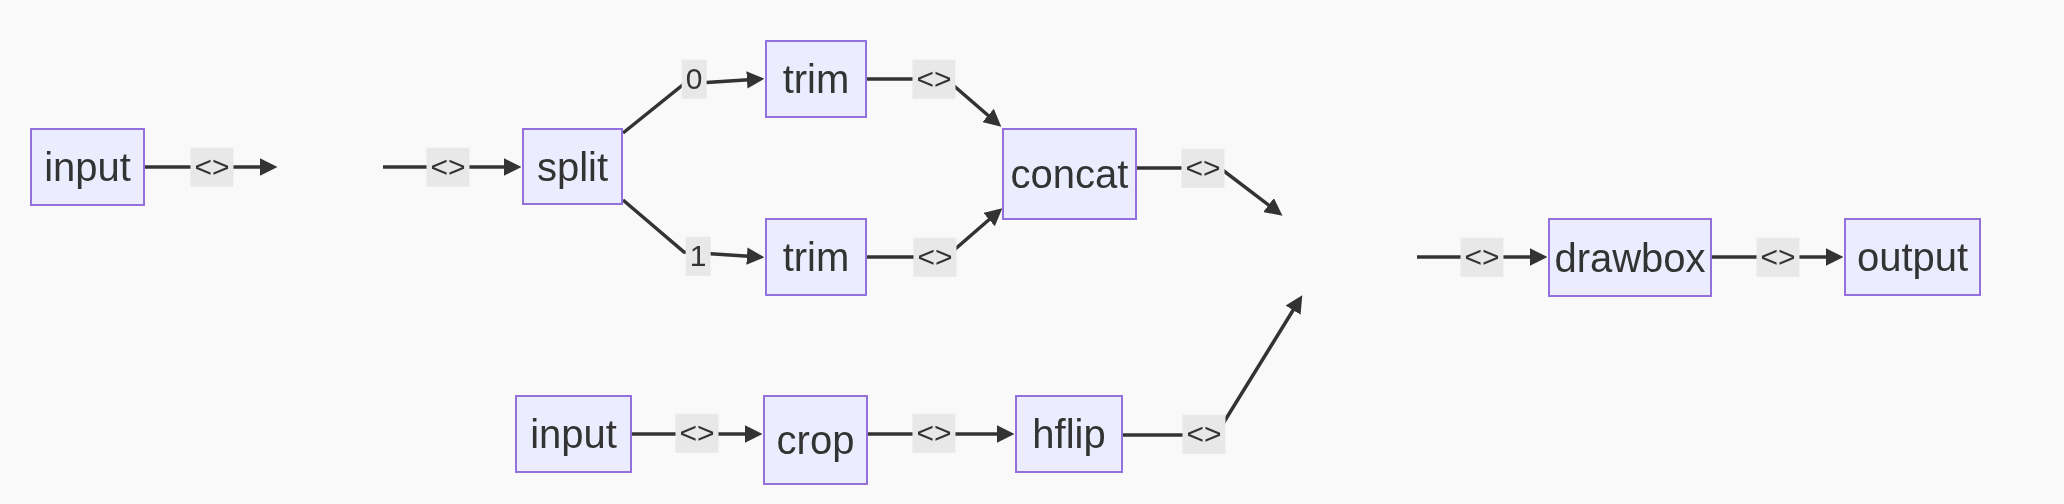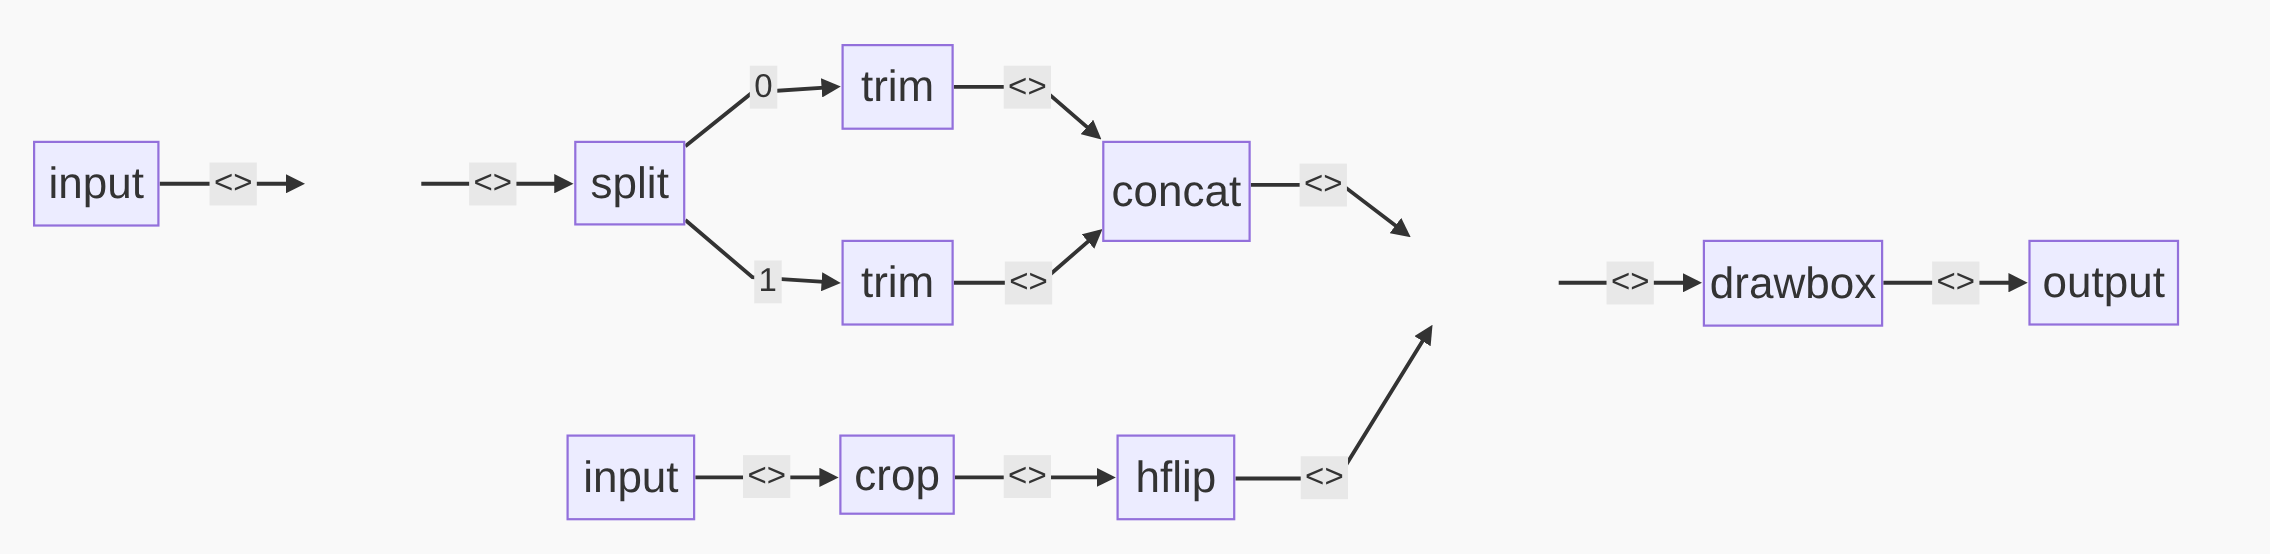--- a/index.html
+++ b/index.html
@@ -91,21 +91,21 @@
   </div>
   <div class="node" style="left:765px; top:218px; width:102px; height:78px">
     <span>trim</span>
   </div>
   <div class="node" style="left:1002px;top:128px; width:135px; height:92px">
     <span>concat</span>
   </div>
   <div class="node" style="left:515px; top:395px; width:117px; height:78px">
     <span>input</span>
   </div>
-  <div class="node" style="left:763px; top:395px; width:105px; height:73px">
+  <div class="node" style="left:763px; top:395px; width:105px; height:90px">
     <span>crop</span>
   </div>
   <div class="node" style="left:1015px;top:395px; width:108px; height:78px">
     <span>hflip</span>
   </div>
   <div class="node" style="left:1844px;top:218px; width:137px; height:78px">
     <span>output</span>
   </div>
   <div class="node" style="left:1548px;top:218px; width:164px; height:79px">
     <span>drawbox</span>

